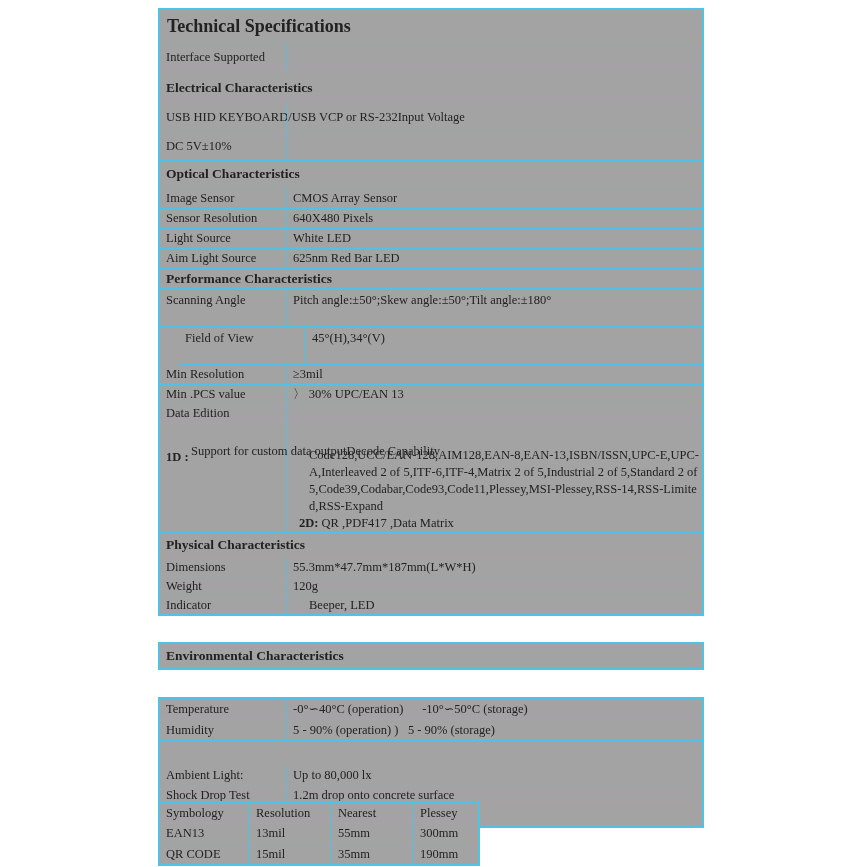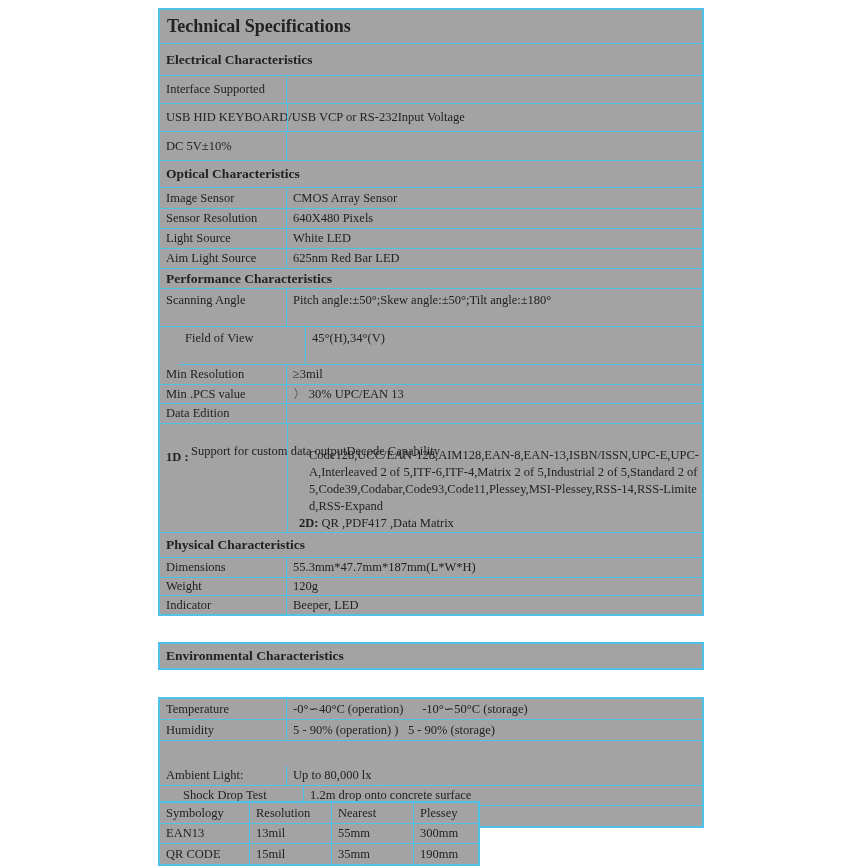--- a/index.html
+++ b/index.html
@@ -38,27 +38,27 @@
 <body>
 
 <div class="page">
 
   <div class="blk tbl" style="top:8px;width:546px;">
 
     <div class="row titlerow" style="height:34px;">
       <span>Technical Specifications</span>
     </div>
 
-    <div class="row sec" style="height:32px;">
-      <span>Electrical Characteristics</span>
-    </div>
-
     <div class="row" style="height:28px;">
       <div class="lc"><span>Interface Supported</span></div>
       <div class="vc"><span></span></div>
+    </div>
+
+    <div class="row sec" style="height:32px;">
+      <span>Electrical Characteristics</span>
     </div>
 
     <div class="row fullrow" style="height:28px;">
       <i class="vl"></i>
       <span>USB HID KEYBOARD/USB VCP or RS-232Input Voltage</span>
     </div>
 
     <div class="row" style="height:29px;">
       <div class="lc"><span>DC 5V±10%</span></div>
       <div class="vc"><span></span></div>
@@ -127,21 +127,21 @@
     </div>
 
     <div class="row" style="height:20px;">
       <div class="lc"><span>Dimensions</span></div>
       <div class="vc"><span>55.3mm*47.7mm*187mm(L*W*H)</span></div>
     </div>
     <div class="row" style="height:18px;">
       <div class="lc"><span>Weight</span></div>
       <div class="vc"><span>120g</span></div>
     </div>
-    <div class="row" style="height:18px;">
+    <div class="row" style="height:18px;gap:16px;">
       <div class="lc"><span>Indicator</span></div>
       <div class="vc"><span>Beeper, LED</span></div>
     </div>
   </div>
 
   <div class="blk tbl" style="top:642px;width:546px;">
     <div class="row sec" style="height:24px;">
       <span>Environmental Characteristics</span>
     </div>
   </div>
@@ -152,21 +152,21 @@
       <div class="vc"><span>-0°∽40°C (operation)      -10°∽50°C (storage)</span></div>
     </div>
     <div class="row" style="height:21px;">
       <div class="lc"><span>Humidity</span></div>
       <div class="vc"><span>5 - 90% (operation) )   5 - 90% (storage)</span></div>
     </div>
     <div class="row" style="height:20px;margin-top:25px;">
       <div class="lc"><span>Ambient Light:</span></div>
       <div class="vc"><span>Up to 80,000 lx</span></div>
     </div>
-    <div class="row" style="height:20px;padding-left:17px;">
+    <div class="row" style="height:20px;">
       <div class="lc"><span>Shock Drop Test</span></div>
       <div class="vc"><span>1.2m drop onto concrete surface</span></div>
     </div>
     <div class="row sec" style="height:20px;">
       <span>Decoding Depth of Field</span>
     </div>
   </div>
 
   <div class="blk tbl sub" style="top:801px;width:322px;">
     <div class="row" style="height:21px;">

